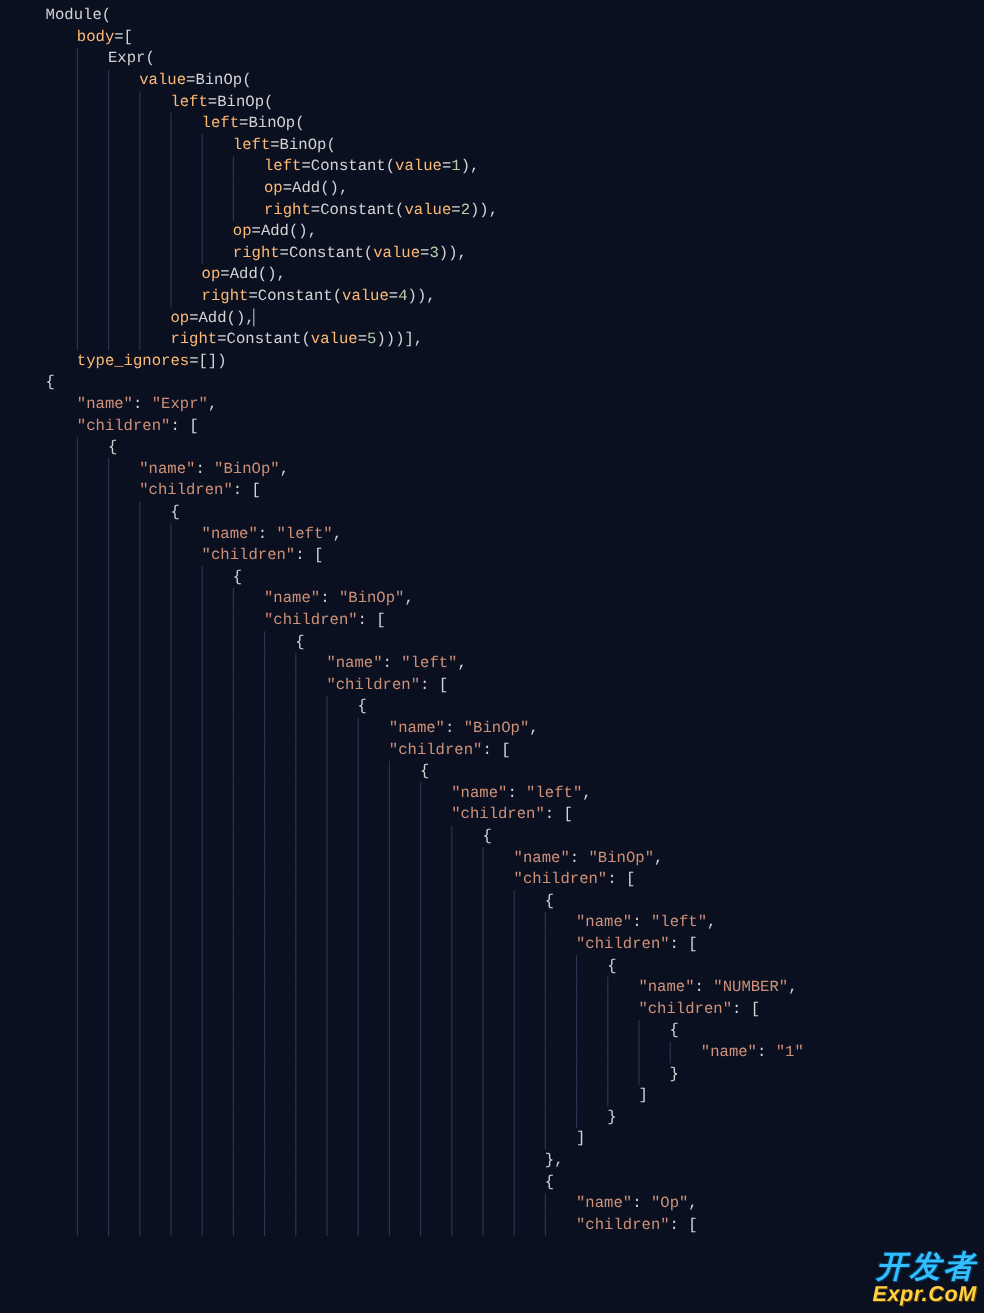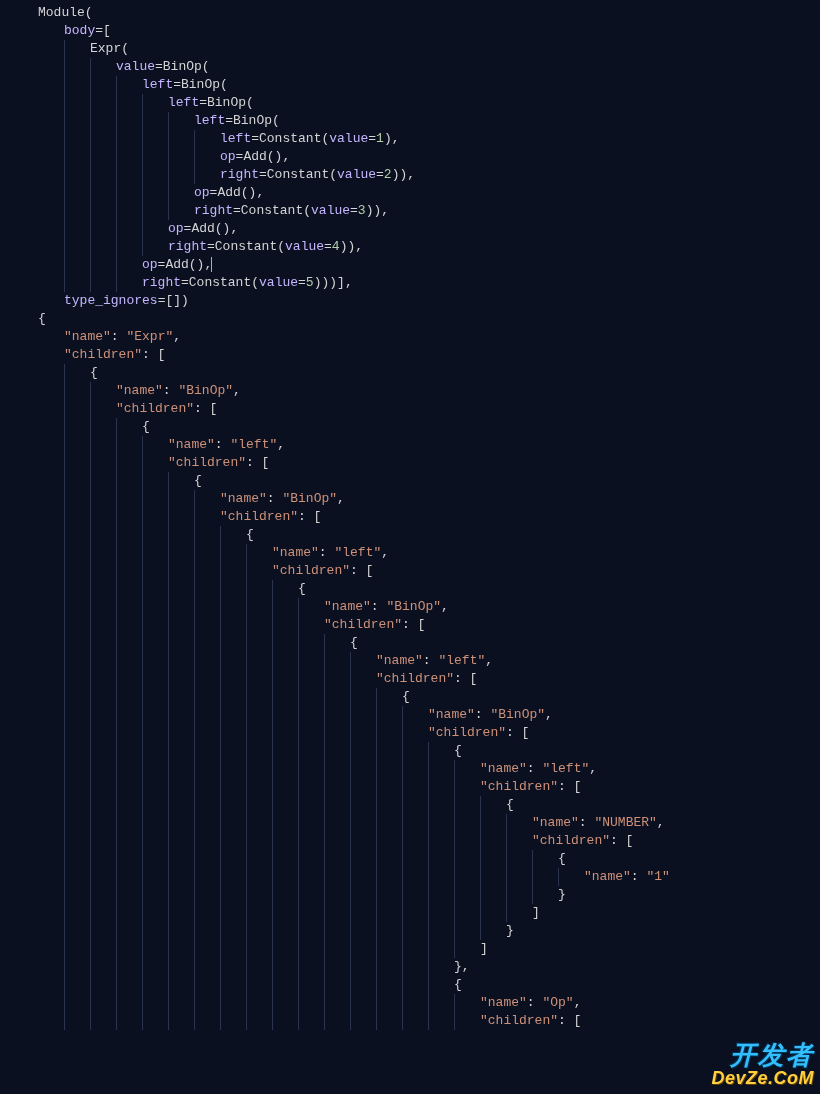--- a/index.html
+++ b/index.html
@@ -34,21 +34,21 @@
   .noguide {
     display: inline-block;
     width: 26px;
     height: 18px;
     flex-shrink: 0;
   }
   .content {
     white-space: pre;
   }
   .p { color: #d4d4d4; }    
-  .v { color: #c4b5fd; }    
+  .v { color: #fdba74; }    
   .n { color: #b5cea8; }    
   .s { color: #ce9178; }    
   .w { color: #d4d4d4; }    
   .cursor {
     border-left: 1px solid #aeafad;
     margin-left: -1px;
   }
   .watermark {
     position: absolute;
     right: 6px;
@@ -74,14 +74,14 @@
     letter-spacing: 0.5px;
   }
 </style>
 </head>
 <body>
 
 <div class="editor"><div class="line"><span class="content"><span class="p">Module(</span></span></div><div class="line"><span class="noguide"></span><span class="content"><span class="v">body</span><span class="p">=[</span></span></div><div class="line"><span class="noguide"></span><span class="guide"></span><span class="content"><span class="p">Expr(</span></span></div><div class="line"><span class="noguide"></span><span class="guide"></span><span class="guide"></span><span class="content"><span class="v">value</span><span class="p">=BinOp(</span></span></div><div class="line"><span class="noguide"></span><span class="guide"></span><span class="guide"></span><span class="guide"></span><span class="content"><span class="v">left</span><span class="p">=BinOp(</span></span></div><div class="line"><span class="noguide"></span><span class="guide"></span><span class="guide"></span><span class="guide"></span><span class="guide"></span><span class="content"><span class="v">left</span><span class="p">=BinOp(</span></span></div><div class="line"><span class="noguide"></span><span class="guide"></span><span class="guide"></span><span class="guide"></span><span class="guide"></span><span class="guide"></span><span class="content"><span class="v">left</span><span class="p">=BinOp(</span></span></div><div class="line"><span class="noguide"></span><span class="guide"></span><span class="guide"></span><span class="guide"></span><span class="guide"></span><span class="guide"></span><span class="guide"></span><span class="content"><span class="v">left</span><span class="p">=Constant(</span><span class="v">value</span><span class="p">=</span><span class="n">1</span><span class="p">),</span></span></div><div class="line"><span class="noguide"></span><span class="guide"></span><span class="guide"></span><span class="guide"></span><span class="guide"></span><span class="guide"></span><span class="guide"></span><span class="content"><span class="v">op</span><span class="p">=Add(),</span></span></div><div class="line"><span class="noguide"></span><span class="guide"></span><span class="guide"></span><span class="guide"></span><span class="guide"></span><span class="guide"></span><span class="guide"></span><span class="content"><span class="v">right</span><span class="p">=Constant(</span><span class="v">value</span><span class="p">=</span><span class="n">2</span><span class="p">)),</span></span></div><div class="line"><span class="noguide"></span><span class="guide"></span><span class="guide"></span><span class="guide"></span><span class="guide"></span><span class="guide"></span><span class="content"><span class="v">op</span><span class="p">=Add(),</span></span></div><div class="line"><span class="noguide"></span><span class="guide"></span><span class="guide"></span><span class="guide"></span><span class="guide"></span><span class="guide"></span><span class="content"><span class="v">right</span><span class="p">=Constant(</span><span class="v">value</span><span class="p">=</span><span class="n">3</span><span class="p">)),</span></span></div><div class="line"><span class="noguide"></span><span class="guide"></span><span class="guide"></span><span class="guide"></span><span class="guide"></span><span class="content"><span class="v">op</span><span class="p">=Add(),</span></span></div><div class="line"><span class="noguide"></span><span class="guide"></span><span class="guide"></span><span class="guide"></span><span class="guide"></span><span class="content"><span class="v">right</span><span class="p">=Constant(</span><span class="v">value</span><span class="p">=</span><span class="n">4</span><span class="p">)),</span></span></div><div class="line"><span class="noguide"></span><span class="guide"></span><span class="guide"></span><span class="guide"></span><span class="content"><span class="v">op</span><span class="p">=Add(),</span><span class="cursor"></span></span></div><div class="line"><span class="noguide"></span><span class="guide"></span><span class="guide"></span><span class="guide"></span><span class="content"><span class="v">right</span><span class="p">=Constant(</span><span class="v">value</span><span class="p">=</span><span class="n">5</span><span class="p">)))],</span></span></div><div class="line"><span class="noguide"></span><span class="content"><span class="v">type_ignores</span><span class="p">=[])</span></span></div><div class="line"><span class="content"><span class="w">{</span></span></div><div class="line"><span class="noguide"></span><span class="content"><span class="s">"name"</span><span class="w">: </span><span class="s">"Expr"</span><span class="w">,</span></span></div><div class="line"><span class="noguide"></span><span class="content"><span class="s">"children"</span><span class="w">: [</span></span></div><div class="line"><span class="noguide"></span><span class="guide"></span><span class="content"><span class="w">{</span></span></div><div class="line"><span class="noguide"></span><span class="guide"></span><span class="guide"></span><span class="content"><span class="s">"name"</span><span class="w">: </span><span class="s">"BinOp"</span><span class="w">,</span></span></div><div class="line"><span class="noguide"></span><span class="guide"></span><span class="guide"></span><span class="content"><span class="s">"children"</span><span class="w">: [</span></span></div><div class="line"><span class="noguide"></span><span class="guide"></span><span class="guide"></span><span class="guide"></span><span class="content"><span class="w">{</span></span></div><div class="line"><span class="noguide"></span><span class="guide"></span><span class="guide"></span><span class="guide"></span><span class="guide"></span><span class="content"><span class="s">"name"</span><span class="w">: </span><span class="s">"left"</span><span class="w">,</span></span></div><div class="line"><span class="noguide"></span><span class="guide"></span><span class="guide"></span><span class="guide"></span><span class="guide"></span><span class="content"><span class="s">"children"</span><span class="w">: [</span></span></div><div class="line"><span class="noguide"></span><span class="guide"></span><span class="guide"></span><span class="guide"></span><span class="guide"></span><span class="guide"></span><span class="content"><span class="w">{</span></span></div><div class="line"><span class="noguide"></span><span class="guide"></span><span class="guide"></span><span class="guide"></span><span class="guide"></span><span class="guide"></span><span class="guide"></span><span class="content"><span class="s">"name"</span><span class="w">: </span><span class="s">"BinOp"</span><span class="w">,</span></span></div><div class="line"><span class="noguide"></span><span class="guide"></span><span class="guide"></span><span class="guide"></span><span class="guide"></span><span class="guide"></span><span class="guide"></span><span class="content"><span class="s">"children"</span><span class="w">: [</span></span></div><div class="line"><span class="noguide"></span><span class="guide"></span><span class="guide"></span><span class="guide"></span><span class="guide"></span><span class="guide"></span><span class="guide"></span><span class="guide"></span><span class="content"><span class="w">{</span></span></div><div class="line"><span class="noguide"></span><span class="guide"></span><span class="guide"></span><span class="guide"></span><span class="guide"></span><span class="guide"></span><span class="guide"></span><span class="guide"></span><span class="guide"></span><span class="content"><span class="s">"name"</span><span class="w">: </span><span class="s">"left"</span><span class="w">,</span></span></div><div class="line"><span class="noguide"></span><span class="guide"></span><span class="guide"></span><span class="guide"></span><span class="guide"></span><span class="guide"></span><span class="guide"></span><span class="guide"></span><span class="guide"></span><span class="content"><span class="s">"children"</span><span class="w">: [</span></span></div><div class="line"><span class="noguide"></span><span class="guide"></span><span class="guide"></span><span class="guide"></span><span class="guide"></span><span class="guide"></span><span class="guide"></span><span class="guide"></span><span class="guide"></span><span class="guide"></span><span class="content"><span class="w">{</span></span></div><div class="line"><span class="noguide"></span><span class="guide"></span><span class="guide"></span><span class="guide"></span><span class="guide"></span><span class="guide"></span><span class="guide"></span><span class="guide"></span><span class="guide"></span><span class="guide"></span><span class="guide"></span><span class="content"><span class="s">"name"</span><span class="w">: </span><span class="s">"BinOp"</span><span class="w">,</span></span></div><div class="line"><span class="noguide"></span><span class="guide"></span><span class="guide"></span><span class="guide"></span><span class="guide"></span><span class="guide"></span><span class="guide"></span><span class="guide"></span><span class="guide"></span><span class="guide"></span><span class="guide"></span><span class="content"><span class="s">"children"</span><span class="w">: [</span></span></div><div class="line"><span class="noguide"></span><span class="guide"></span><span class="guide"></span><span class="guide"></span><span class="guide"></span><span class="guide"></span><span class="guide"></span><span class="guide"></span><span class="guide"></span><span class="guide"></span><span class="guide"></span><span class="guide"></span><span class="content"><span class="w">{</span></span></div><div class="line"><span class="noguide"></span><span class="guide"></span><span class="guide"></span><span class="guide"></span><span class="guide"></span><span class="guide"></span><span class="guide"></span><span class="guide"></span><span class="guide"></span><span class="guide"></span><span class="guide"></span><span class="guide"></span><span class="guide"></span><span class="content"><span class="s">"name"</span><span class="w">: </span><span class="s">"left"</span><span class="w">,</span></span></div><div class="line"><span class="noguide"></span><span class="guide"></span><span class="guide"></span><span class="guide"></span><span class="guide"></span><span class="guide"></span><span class="guide"></span><span class="guide"></span><span class="guide"></span><span class="guide"></span><span class="guide"></span><span class="guide"></span><span class="guide"></span><span class="content"><span class="s">"children"</span><span class="w">: [</span></span></div><div class="line"><span class="noguide"></span><span class="guide"></span><span class="guide"></span><span class="guide"></span><span class="guide"></span><span class="guide"></span><span class="guide"></span><span class="guide"></span><span class="guide"></span><span class="guide"></span><span class="guide"></span><span class="guide"></span><span class="guide"></span><span class="guide"></span><span class="content"><span class="w">{</span></span></div><div class="line"><span class="noguide"></span><span class="guide"></span><span class="guide"></span><span class="guide"></span><span class="guide"></span><span class="guide"></span><span class="guide"></span><span class="guide"></span><span class="guide"></span><span class="guide"></span><span class="guide"></span><span class="guide"></span><span class="guide"></span><span class="guide"></span><span class="guide"></span><span class="content"><span class="s">"name"</span><span class="w">: </span><span class="s">"BinOp"</span><span class="w">,</span></span></div><div class="line"><span class="noguide"></span><span class="guide"></span><span class="guide"></span><span class="guide"></span><span class="guide"></span><span class="guide"></span><span class="guide"></span><span class="guide"></span><span class="guide"></span><span class="guide"></span><span class="guide"></span><span class="guide"></span><span class="guide"></span><span class="guide"></span><span class="guide"></span><span class="content"><span class="s">"children"</span><span class="w">: [</span></span></div><div class="line"><span class="noguide"></span><span class="guide"></span><span class="guide"></span><span class="guide"></span><span class="guide"></span><span class="guide"></span><span class="guide"></span><span class="guide"></span><span class="guide"></span><span class="guide"></span><span class="guide"></span><span class="guide"></span><span class="guide"></span><span class="guide"></span><span class="guide"></span><span class="guide"></span><span class="content"><span class="w">{</span></span></div><div class="line"><span class="noguide"></span><span class="guide"></span><span class="guide"></span><span class="guide"></span><span class="guide"></span><span class="guide"></span><span class="guide"></span><span class="guide"></span><span class="guide"></span><span class="guide"></span><span class="guide"></span><span class="guide"></span><span class="guide"></span><span class="guide"></span><span class="guide"></span><span class="guide"></span><span class="guide"></span><span class="content"><span class="s">"name"</span><span class="w">: </span><span class="s">"left"</span><span class="w">,</span></span></div><div class="line"><span class="noguide"></span><span class="guide"></span><span class="guide"></span><span class="guide"></span><span class="guide"></span><span class="guide"></span><span class="guide"></span><span class="guide"></span><span class="guide"></span><span class="guide"></span><span class="guide"></span><span class="guide"></span><span class="guide"></span><span class="guide"></span><span class="guide"></span><span class="guide"></span><span class="guide"></span><span class="content"><span class="s">"children"</span><span class="w">: [</span></span></div><div class="line"><span class="noguide"></span><span class="guide"></span><span class="guide"></span><span class="guide"></span><span class="guide"></span><span class="guide"></span><span class="guide"></span><span class="guide"></span><span class="guide"></span><span class="guide"></span><span class="guide"></span><span class="guide"></span><span class="guide"></span><span class="guide"></span><span class="guide"></span><span class="guide"></span><span class="guide"></span><span class="guide"></span><span class="content"><span class="w">{</span></span></div><div class="line"><span class="noguide"></span><span class="guide"></span><span class="guide"></span><span class="guide"></span><span class="guide"></span><span class="guide"></span><span class="guide"></span><span class="guide"></span><span class="guide"></span><span class="guide"></span><span class="guide"></span><span class="guide"></span><span class="guide"></span><span class="guide"></span><span class="guide"></span><span class="guide"></span><span class="guide"></span><span class="guide"></span><span class="guide"></span><span class="content"><span class="s">"name"</span><span class="w">: </span><span class="s">"NUMBER"</span><span class="w">,</span></span></div><div class="line"><span class="noguide"></span><span class="guide"></span><span class="guide"></span><span class="guide"></span><span class="guide"></span><span class="guide"></span><span class="guide"></span><span class="guide"></span><span class="guide"></span><span class="guide"></span><span class="guide"></span><span class="guide"></span><span class="guide"></span><span class="guide"></span><span class="guide"></span><span class="guide"></span><span class="guide"></span><span class="guide"></span><span class="guide"></span><span class="content"><span class="s">"children"</span><span class="w">: [</span></span></div><div class="line"><span class="noguide"></span><span class="guide"></span><span class="guide"></span><span class="guide"></span><span class="guide"></span><span class="guide"></span><span class="guide"></span><span class="guide"></span><span class="guide"></span><span class="guide"></span><span class="guide"></span><span class="guide"></span><span class="guide"></span><span class="guide"></span><span class="guide"></span><span class="guide"></span><span class="guide"></span><span class="guide"></span><span class="guide"></span><span class="guide"></span><span class="content"><span class="w">{</span></span></div><div class="line"><span class="noguide"></span><span class="guide"></span><span class="guide"></span><span class="guide"></span><span class="guide"></span><span class="guide"></span><span class="guide"></span><span class="guide"></span><span class="guide"></span><span class="guide"></span><span class="guide"></span><span class="guide"></span><span class="guide"></span><span class="guide"></span><span class="guide"></span><span class="guide"></span><span class="guide"></span><span class="guide"></span><span class="guide"></span><span class="guide"></span><span class="guide"></span><span class="content"><span class="s">"name"</span><span class="w">: </span><span class="s">"1"</span></span></div><div class="line"><span class="noguide"></span><span class="guide"></span><span class="guide"></span><span class="guide"></span><span class="guide"></span><span class="guide"></span><span class="guide"></span><span class="guide"></span><span class="guide"></span><span class="guide"></span><span class="guide"></span><span class="guide"></span><span class="guide"></span><span class="guide"></span><span class="guide"></span><span class="guide"></span><span class="guide"></span><span class="guide"></span><span class="guide"></span><span class="guide"></span><span class="content"><span class="w">}</span></span></div><div class="line"><span class="noguide"></span><span class="guide"></span><span class="guide"></span><span class="guide"></span><span class="guide"></span><span class="guide"></span><span class="guide"></span><span class="guide"></span><span class="guide"></span><span class="guide"></span><span class="guide"></span><span class="guide"></span><span class="guide"></span><span class="guide"></span><span class="guide"></span><span class="guide"></span><span class="guide"></span><span class="guide"></span><span class="guide"></span><span class="content"><span class="w">]</span></span></div><div class="line"><span class="noguide"></span><span class="guide"></span><span class="guide"></span><span class="guide"></span><span class="guide"></span><span class="guide"></span><span class="guide"></span><span class="guide"></span><span class="guide"></span><span class="guide"></span><span class="guide"></span><span class="guide"></span><span class="guide"></span><span class="guide"></span><span class="guide"></span><span class="guide"></span><span class="guide"></span><span class="guide"></span><span class="content"><span class="w">}</span></span></div><div class="line"><span class="noguide"></span><span class="guide"></span><span class="guide"></span><span class="guide"></span><span class="guide"></span><span class="guide"></span><span class="guide"></span><span class="guide"></span><span class="guide"></span><span class="guide"></span><span class="guide"></span><span class="guide"></span><span class="guide"></span><span class="guide"></span><span class="guide"></span><span class="guide"></span><span class="guide"></span><span class="content"><span class="w">]</span></span></div><div class="line"><span class="noguide"></span><span class="guide"></span><span class="guide"></span><span class="guide"></span><span class="guide"></span><span class="guide"></span><span class="guide"></span><span class="guide"></span><span class="guide"></span><span class="guide"></span><span class="guide"></span><span class="guide"></span><span class="guide"></span><span class="guide"></span><span class="guide"></span><span class="guide"></span><span class="content"><span class="w">},</span></span></div><div class="line"><span class="noguide"></span><span class="guide"></span><span class="guide"></span><span class="guide"></span><span class="guide"></span><span class="guide"></span><span class="guide"></span><span class="guide"></span><span class="guide"></span><span class="guide"></span><span class="guide"></span><span class="guide"></span><span class="guide"></span><span class="guide"></span><span class="guide"></span><span class="guide"></span><span class="content"><span class="w">{</span></span></div><div class="line"><span class="noguide"></span><span class="guide"></span><span class="guide"></span><span class="guide"></span><span class="guide"></span><span class="guide"></span><span class="guide"></span><span class="guide"></span><span class="guide"></span><span class="guide"></span><span class="guide"></span><span class="guide"></span><span class="guide"></span><span class="guide"></span><span class="guide"></span><span class="guide"></span><span class="guide"></span><span class="content"><span class="s">"name"</span><span class="w">: </span><span class="s">"Op"</span><span class="w">,</span></span></div><div class="line"><span class="noguide"></span><span class="guide"></span><span class="guide"></span><span class="guide"></span><span class="guide"></span><span class="guide"></span><span class="guide"></span><span class="guide"></span><span class="guide"></span><span class="guide"></span><span class="guide"></span><span class="guide"></span><span class="guide"></span><span class="guide"></span><span class="guide"></span><span class="guide"></span><span class="guide"></span><span class="content"><span class="s">"children"</span><span class="w">: [</span></span></div></div>
 
 <div class="watermark">
   <div class="cn">开发者</div>
-  <div class="en">DevZe.CoM</div>
+  <div class="en">Expr.CoM</div>
 </div>
 
 </body></html>

